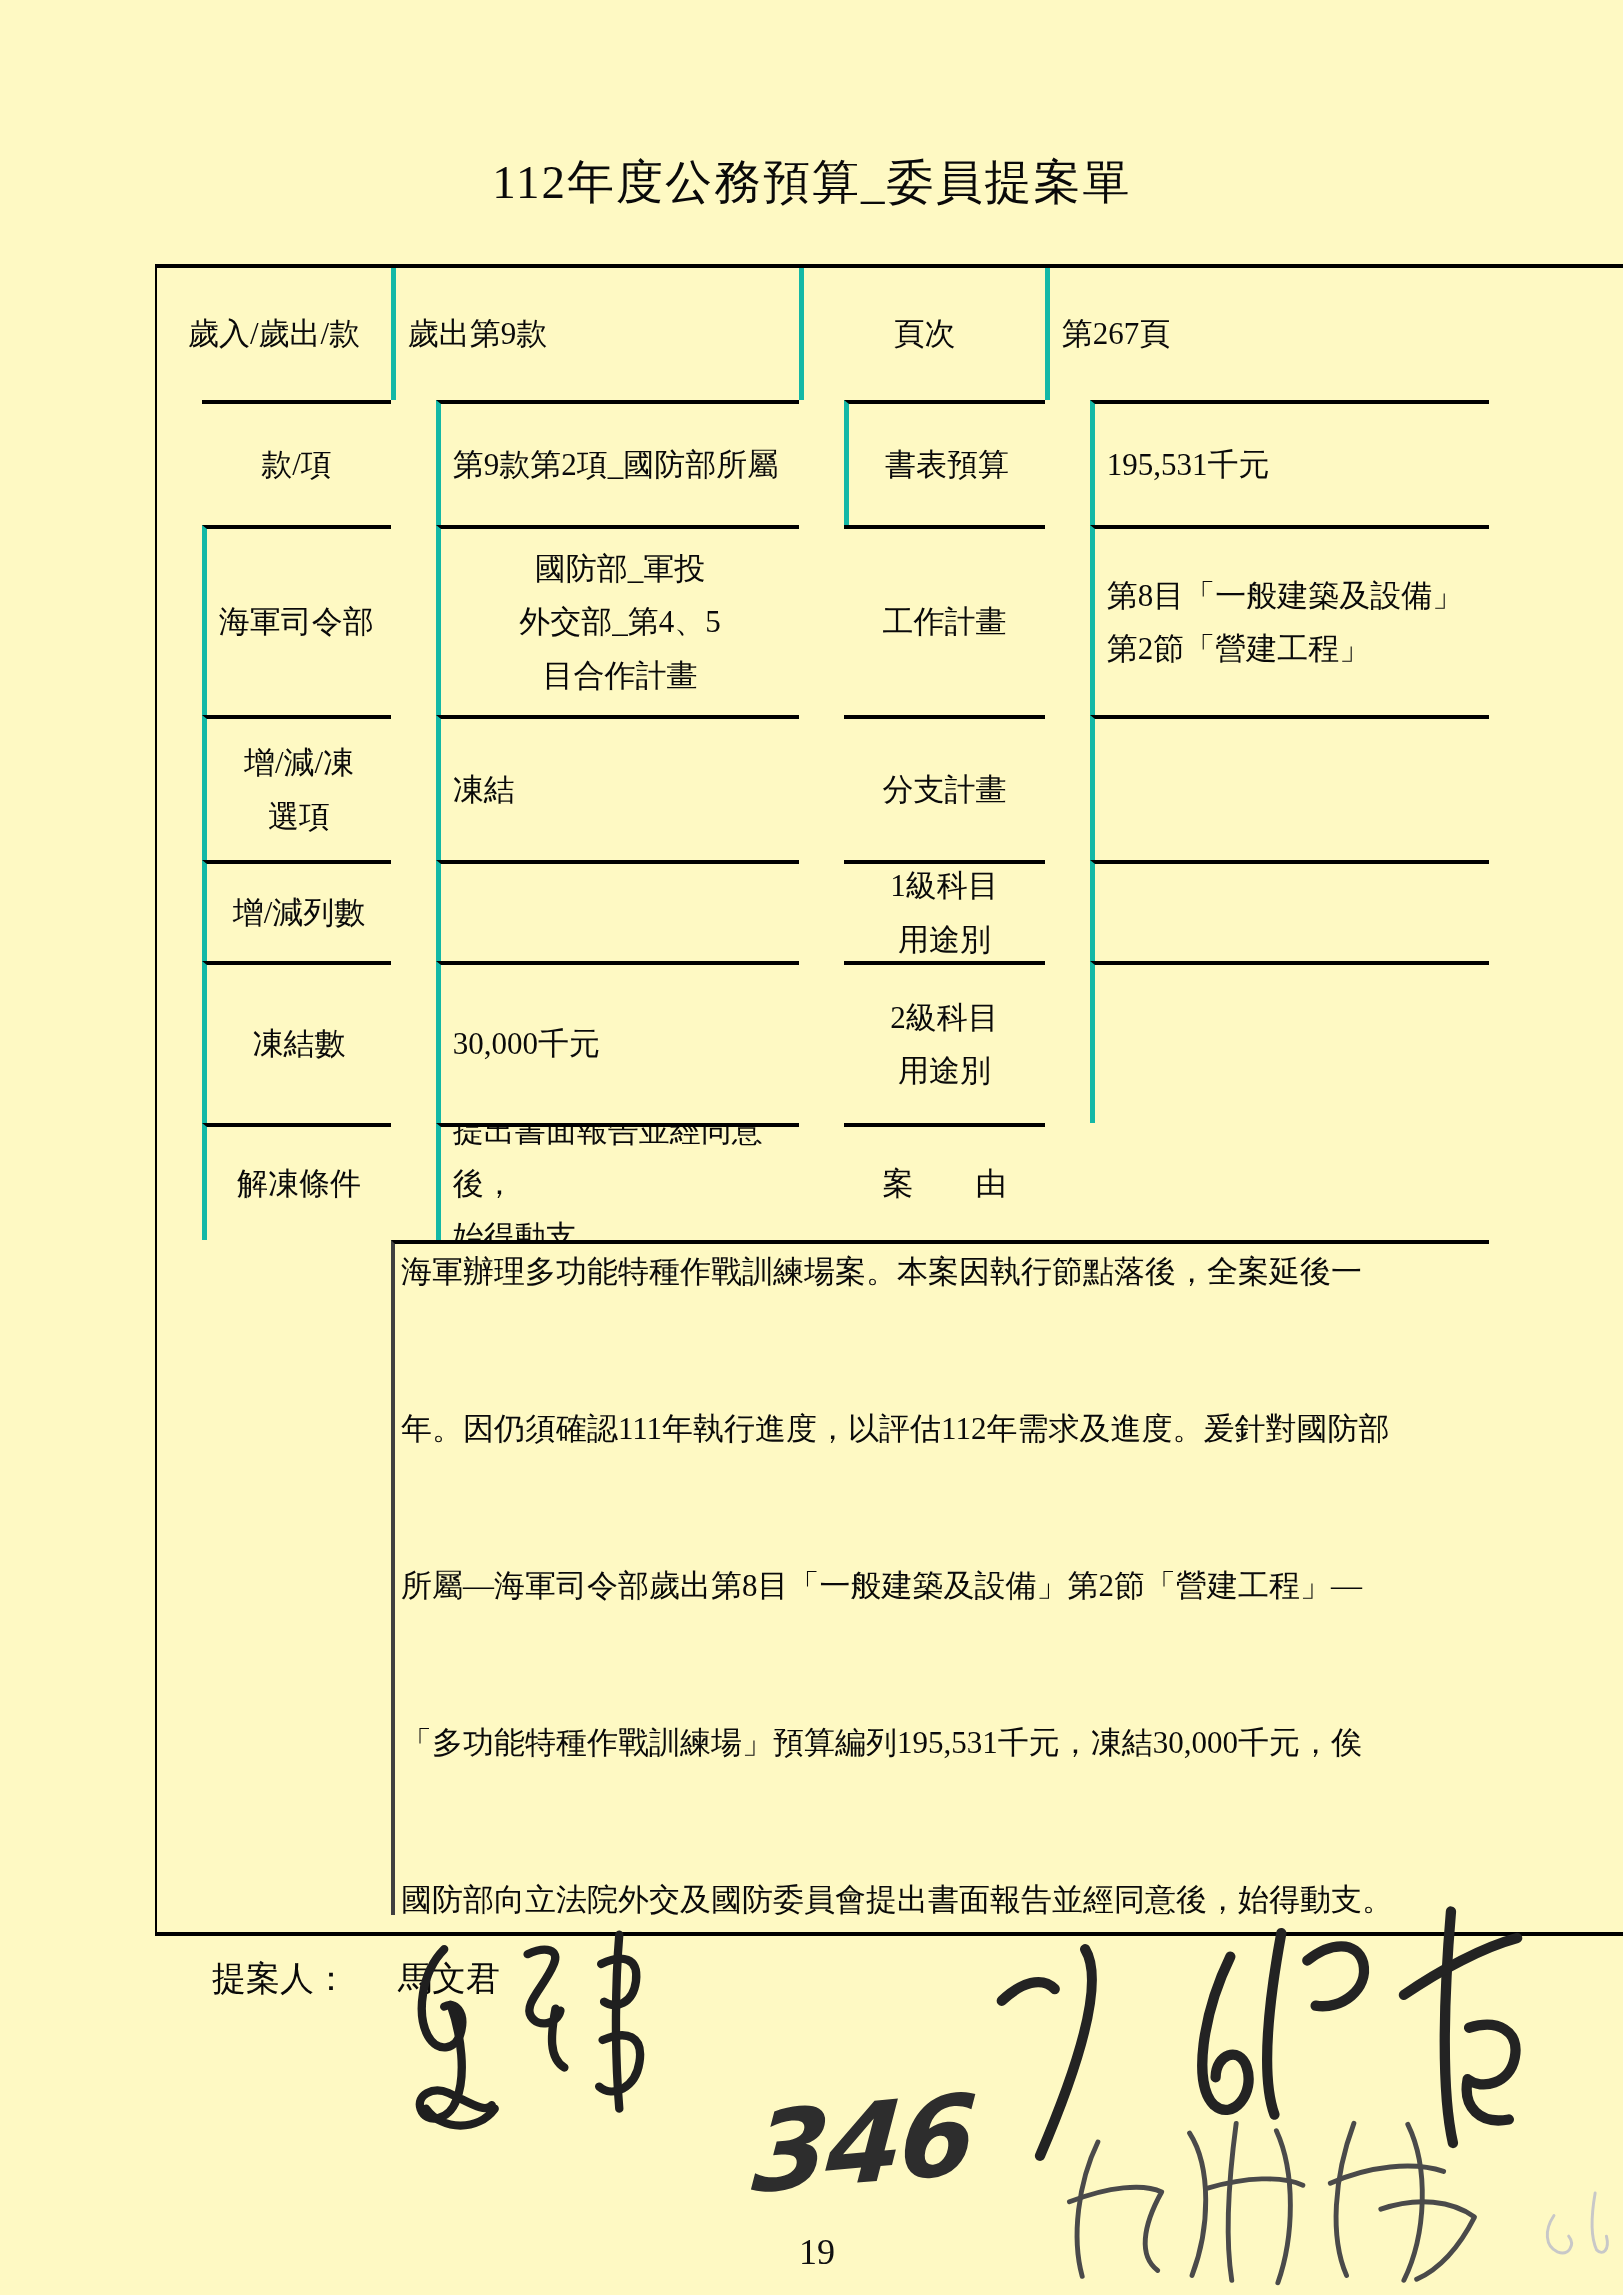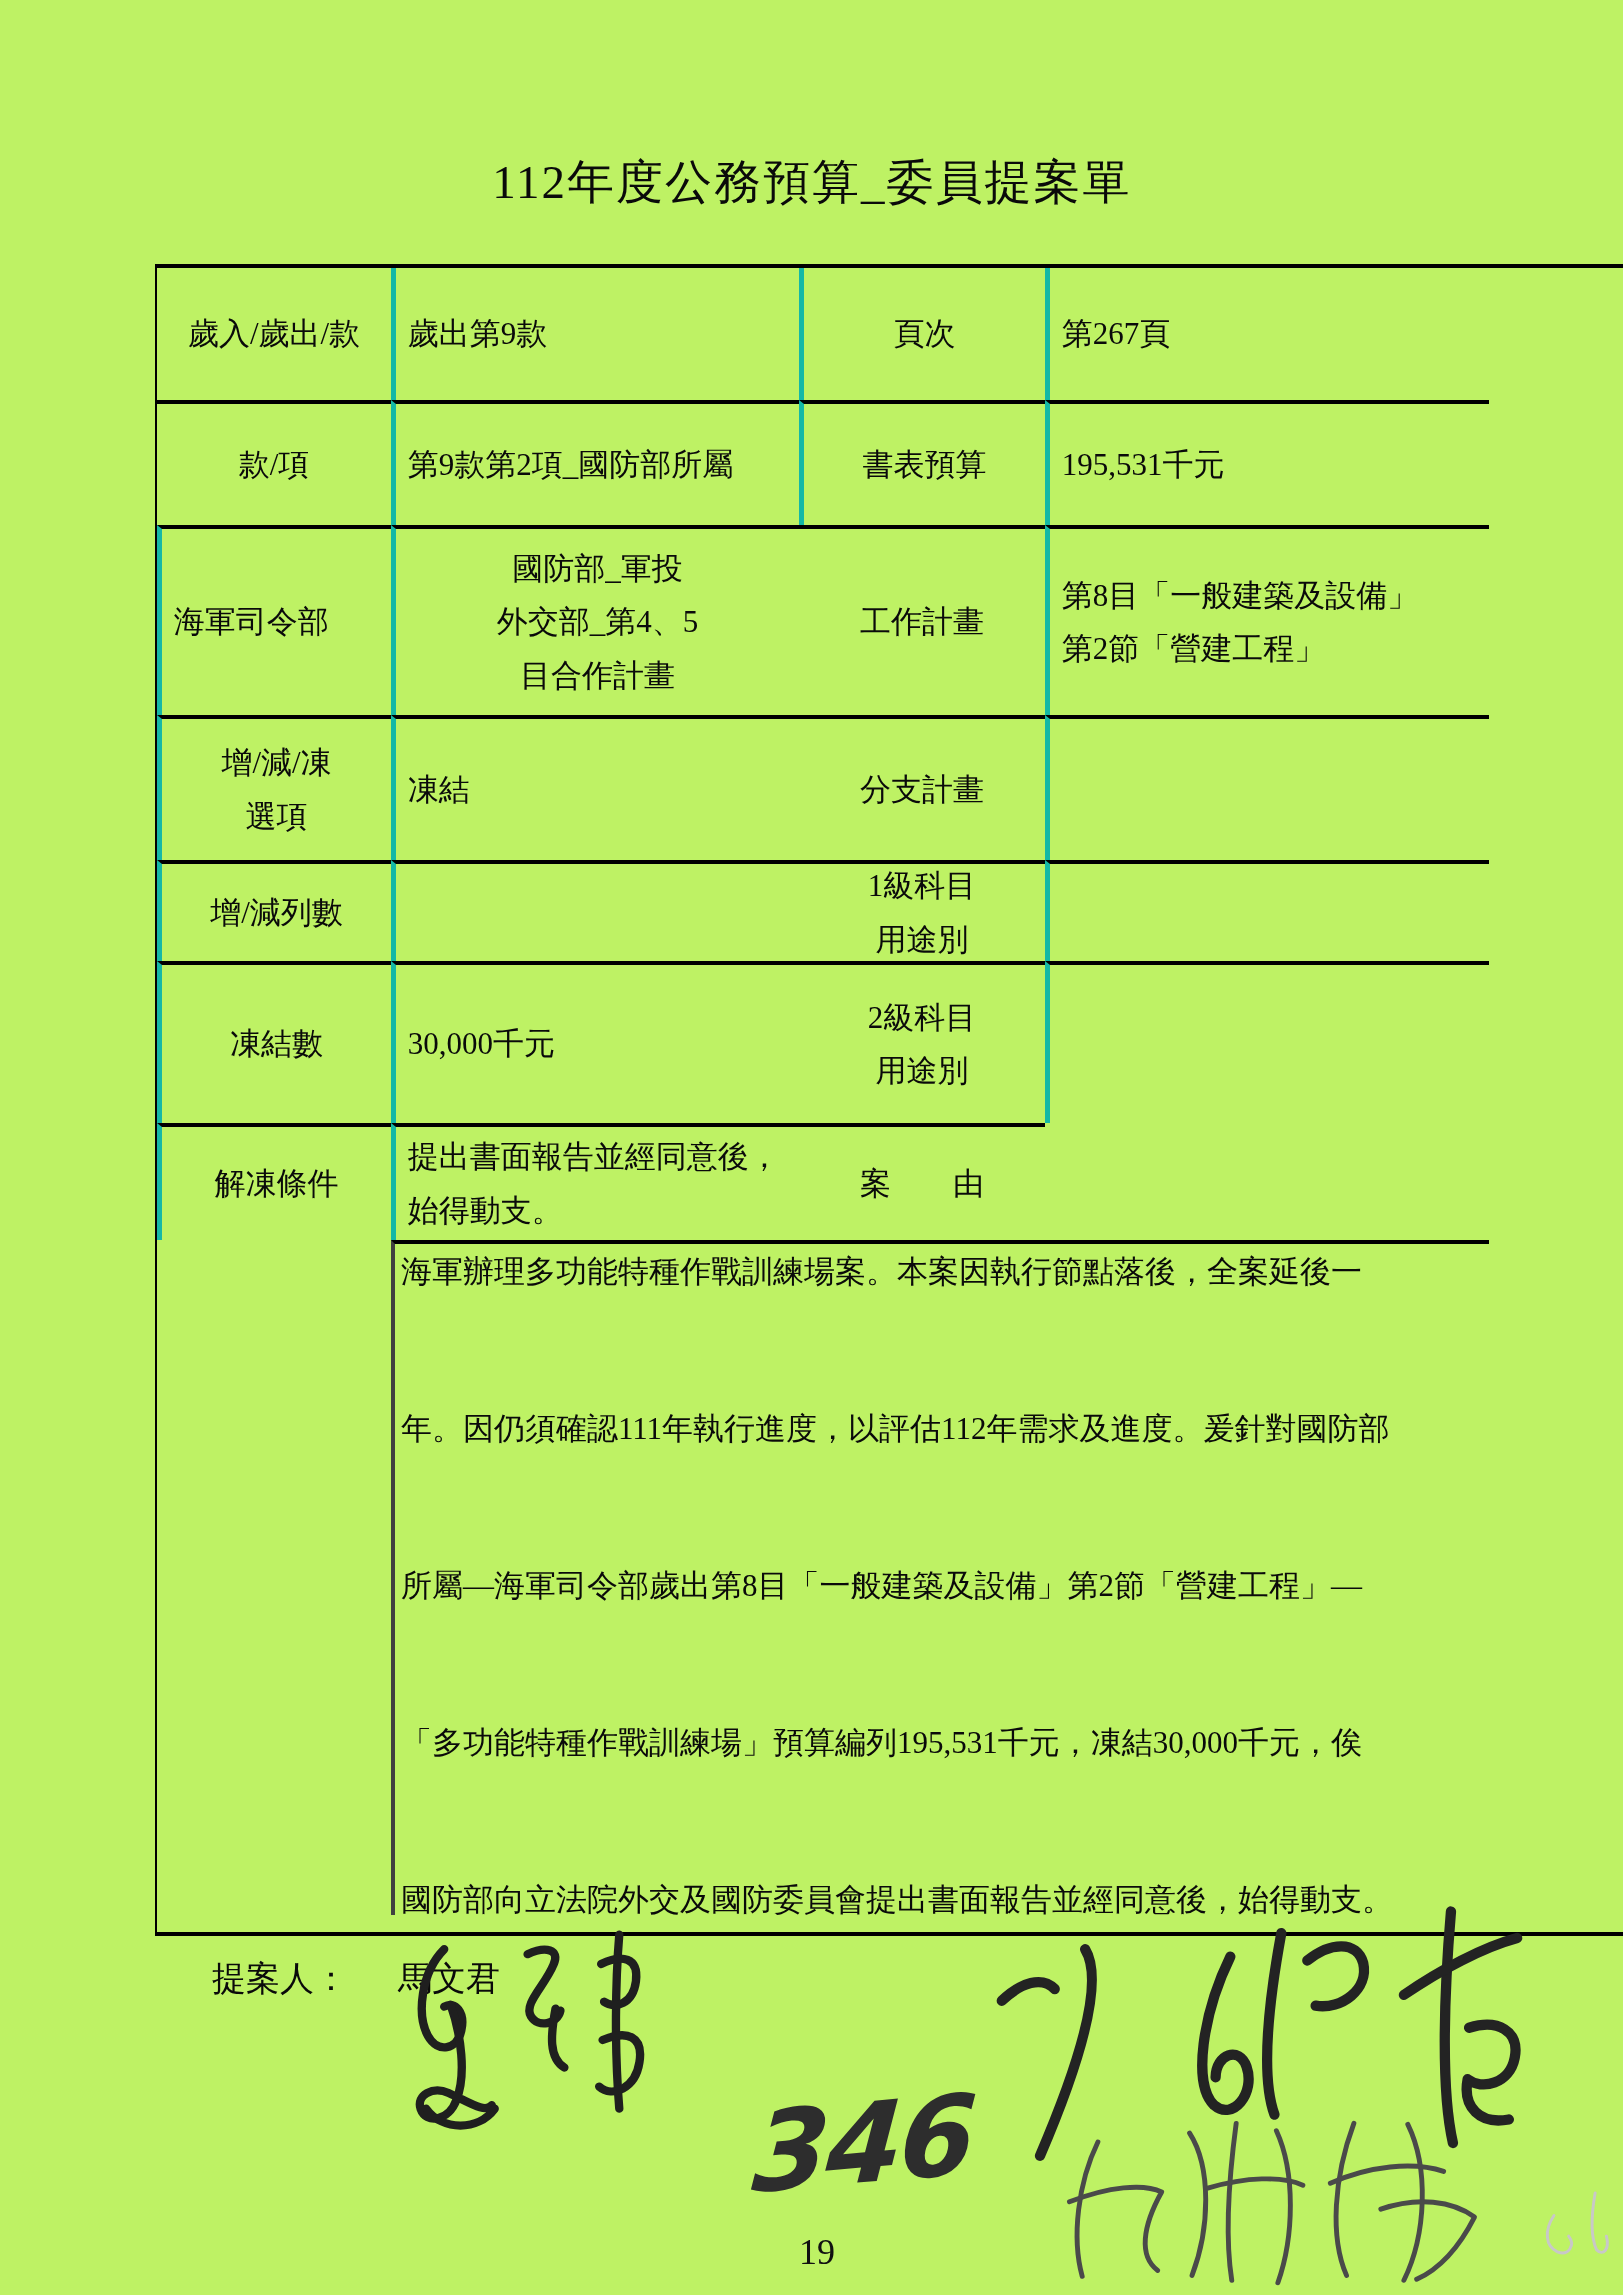--- a/index.html
+++ b/index.html
@@ -1,20 +1,20 @@
 <!DOCTYPE html>
 <html style="font-size:7.8px"><head>
 <meta charset="utf-8">
 <style>
   html, body { margin: 0; padding: 0; background: #ffffff; }
   .page {
     position: relative;
     width: 1624px;
     height: 2295px;
-    background: #bef264;
+    background: #fef9c3;
     font-family: "Liberation Serif", "DejaVu Serif", serif;
     color: #0a0a0a;
     overflow: hidden;
   }
   .doc-title {
     position: absolute;
     top: 151px;
     left: 0;
     width: 100%;
     text-align: center;
@@ -39,21 +39,21 @@
   }
   .cell {
     box-sizing: border-box;
     display: flex;
     align-items: center;
     font-size: 31px;
     line-height: 1.72;
     white-space: pre-line;
     overflow: hidden;
   }
-  .cell.bt { border-top: 4.4px solid #000; }
+  .cell.bt { border-top: 4.4px solid #000; margin-left: 45px; }
   .cell.bl { border-left: 5px solid #14b8a6; }
   .c-label { justify-content: center; text-align: center; padding: 0 3.9px; }
   .c-value { justify-content: flex-start; text-align: left; padding-left: 11.8px; padding-right: 5.9px; }
   .case-cell {
     box-sizing: border-box;
     border-top: 4.4px solid #000;
     border-left: 4px solid #404040;
     grid-column: 2 / 5;
     padding: 3.9px 6.9px 0 5.9px;
   }

